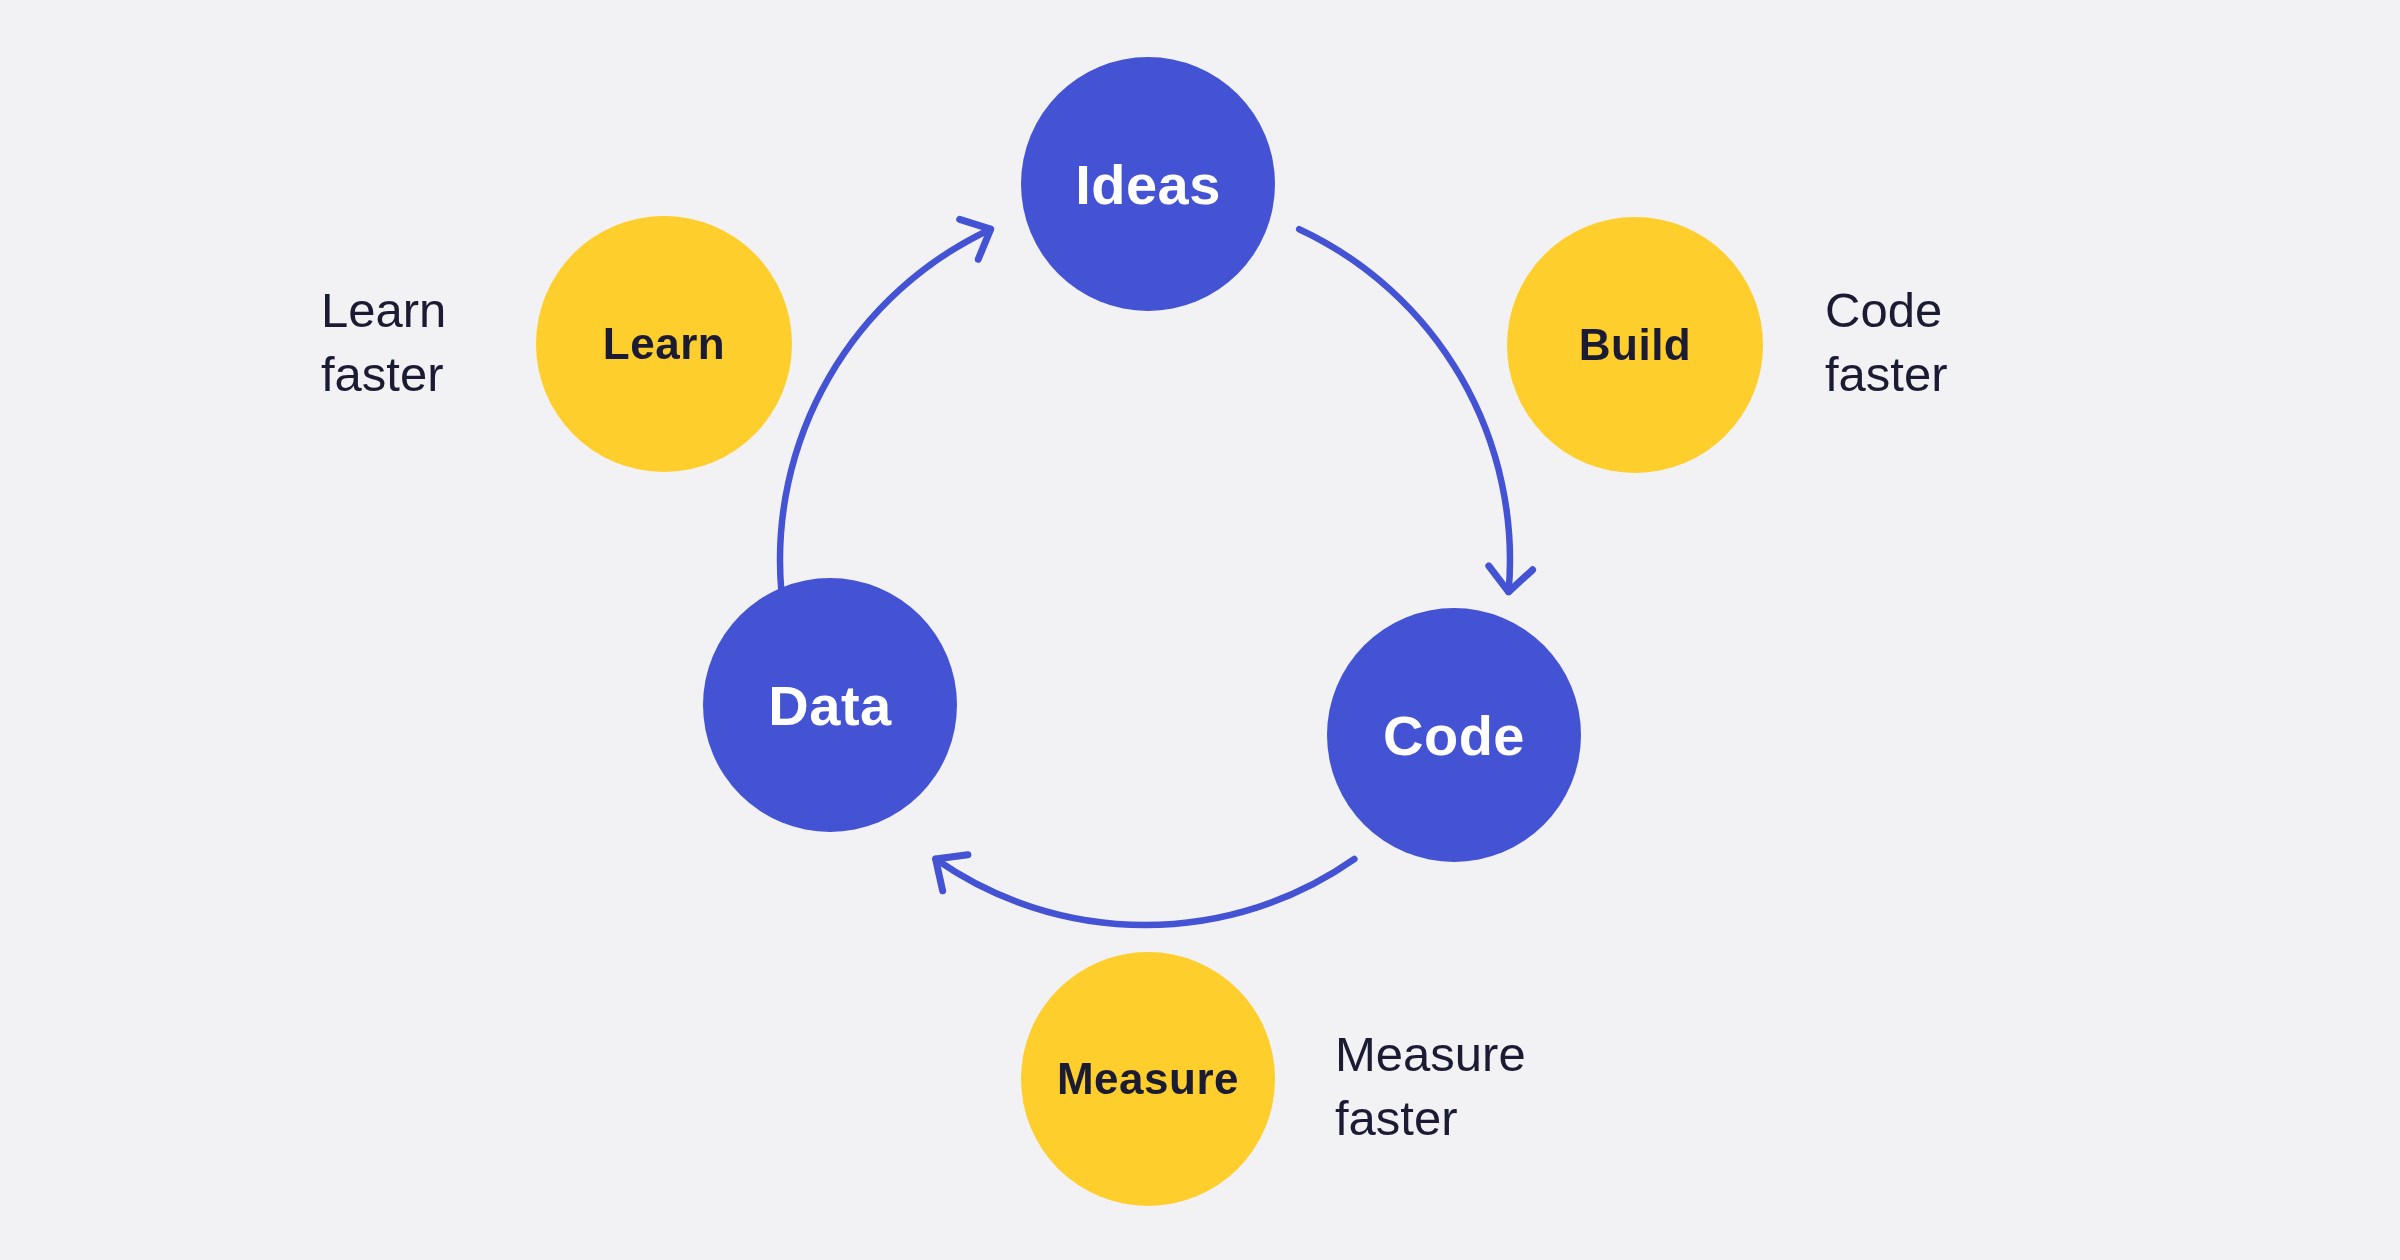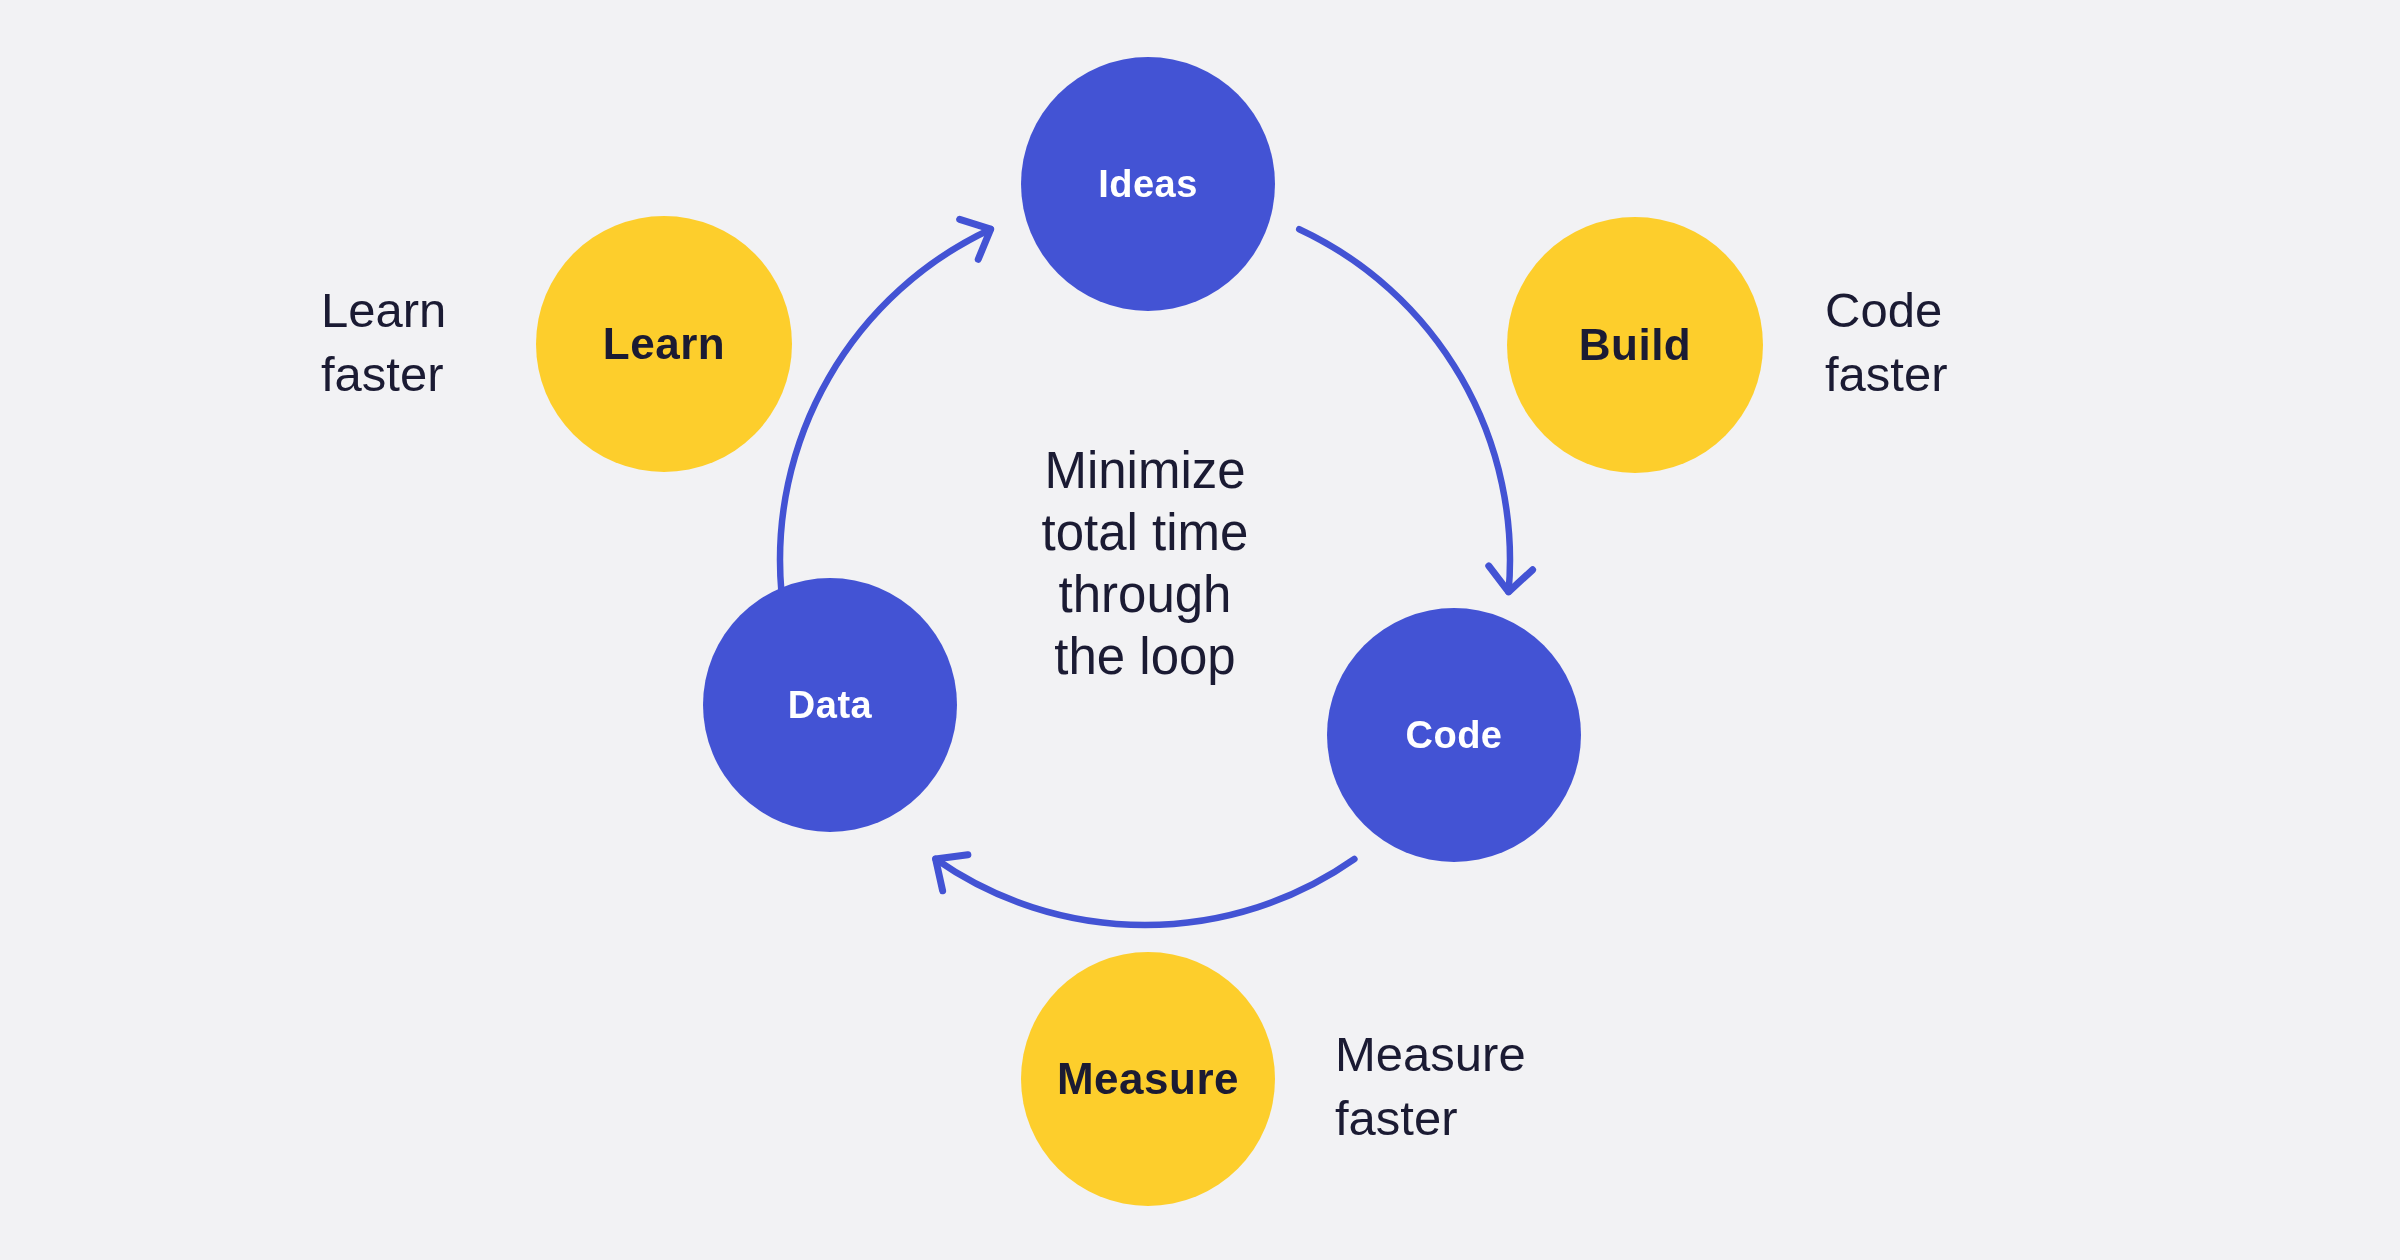--- a/index.html
+++ b/index.html
@@ -29,21 +29,21 @@
     border-radius: 50%;
     display: flex;
     align-items: center;
     justify-content: center;
     font-weight: bold;
     letter-spacing: 0.5px;
   }
   .node.stage {
     background: #4353d4;
     color: #ffffff;
-    font-size: 38px;
+    font-size: 56px;
   }
   .node.action {
     background: #fdce2c;
     color: #1b1b33;
     font-size: 44px;
   }
   .node-ideas   { left: 1021px; top: 57px;  width: 254px; height: 254px; }
   .node-code    { left: 1327px; top: 608px; width: 254px; height: 254px; }
   .node-data    { left: 703px;  top: 578px; width: 254px; height: 254px; }
   .node-learn   { left: 536px;  top: 216px; width: 256px; height: 256px; }
@@ -101,26 +101,20 @@
   <div class="node action node-learn">
     <span>Learn</span>
   </div>
   <div class="node action node-build">
     <span>Build</span>
   </div>
   <div class="node action node-measure">
     <span>Measure</span>
   </div>
 
-  <div class="center-text">
-    <div>Minimize</div>
-    <div>total time</div>
-    <div>through</div>
-    <div>the loop</div>
-  </div>
 
   <div class="caption caption-learn">
     <div>Learn</div>
     <div>faster</div>
   </div>
   <div class="caption caption-build">
     <div>Code</div>
     <div>faster</div>
   </div>
   <div class="caption caption-measure">

